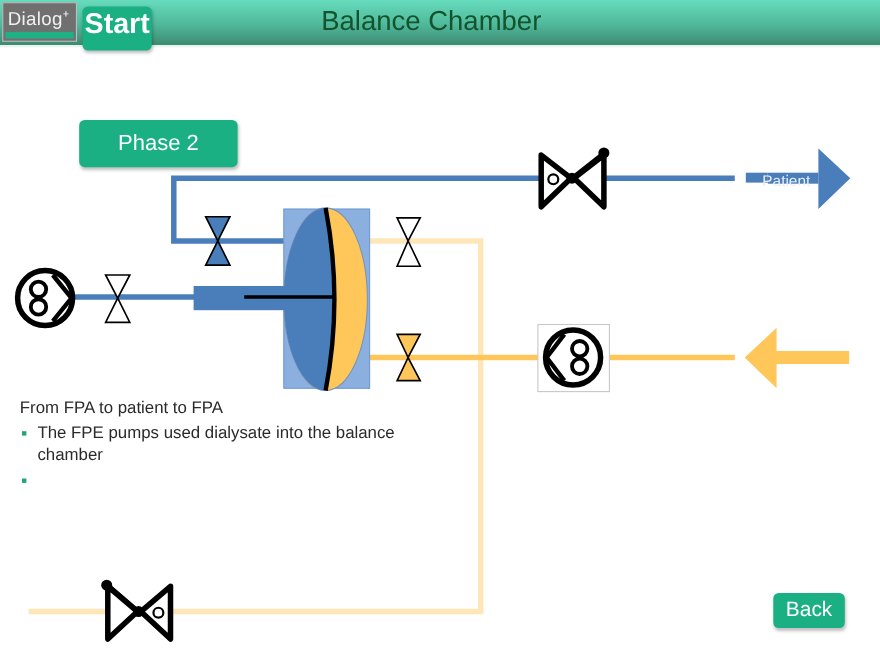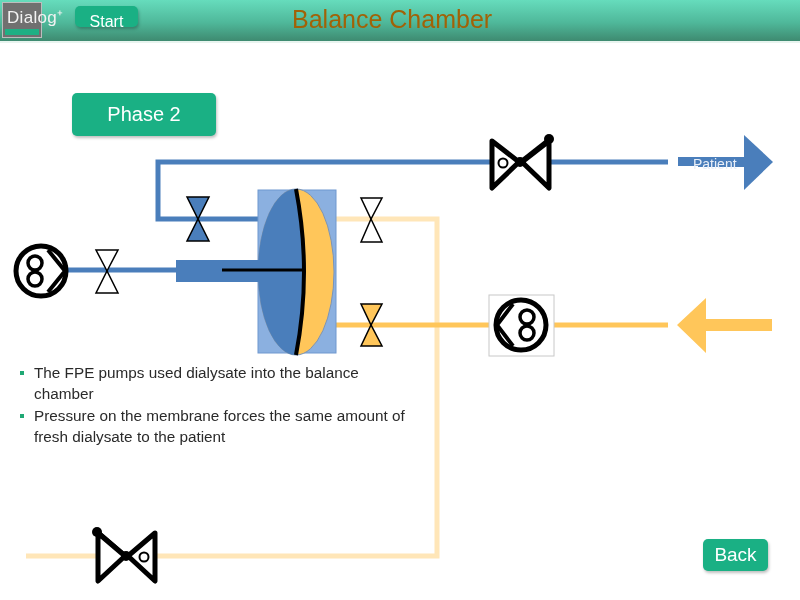--- a/index.html
+++ b/index.html
@@ -1,29 +1,29 @@
 <!DOCTYPE html>
 <html><head>
 <meta charset="utf-8">
 <style>
   html, body { margin:0; padding:0; }
   body { width:800px; height:600px; position:relative; overflow:hidden; background:#ffffff; font-family:"Liberation Sans", sans-serif; }
   .header { position:absolute; left:0; top:0; width:800px; height:41px; background:linear-gradient(to bottom,#66dcbc 0%,#4fb89a 55%,#3e8a70 100%); }
   .header-line { position:absolute; left:0; top:41px; width:800px; height:2px; background:#e8f4ef; }
-  .logo { position:absolute; left:2px; top:2px; width:40px; height:36px; background:#707070; border:1px solid #bdbdbd; box-sizing:border-box; }
+  .logo { position:absolute; left:2px; top:2px; width:68px; height:36px; background:#707070; border:1px solid #bdbdbd; box-sizing:border-box; }
   .logo-text { position:absolute; left:4px; top:2px; color:#f2f2f2; font-size:17px; letter-spacing:0.3px; }
   .logo-bar { position:absolute; left:2px; right:2px; bottom:2px; height:6px; background:#1fb084; }
   .btn { position:absolute; background:#1ab084; color:#ffffff; border-radius:5px; text-align:center; box-shadow:1px 2px 3px rgba(0,0,0,0.25); cursor:pointer; }
-  .start-btn { left:75px; top:6px; width:63px; height:21px; line-height:31px; font-size:16px; }
-  .title { position:absolute; left:292px; top:5px; color:#a16207; font-size:25px; }
+  .start-btn { left:75px; top:6px; width:63px; height:40px; line-height:31px; font-size:26px;font-weight:bold; }
+  .title { position:absolute; left:292px; top:5px; color:#14532d; font-size:25px; }
   .brand { position:absolute; left:656px; top:48px; }
   .brand-main { color:#1fa874; font-size:21px; font-weight:bold; letter-spacing:0.5px; }
   .brand-sep { color:#7ccfb0; font-weight:normal; }
   .brand-sub { color:#4db890; font-size:10.5px; letter-spacing:0.6px; margin-left:26px; margin-top:-2px; }
-  .phase-btn { left:72px; top:93px; width:144px; height:43px; line-height:43px; font-size:20px; }
+  .phase-btn { left:72px; top:109px; width:144px; height:43px; line-height:43px; font-size:20px; }
   .back-btn { left:703px; top:539px; width:65px; height:32px; line-height:32px; font-size:19px; }
   svg.diagram { position:absolute; left:0; top:0; }
   .patient-label { position:absolute; left:693px; top:156px; color:#e9eff8; font-size:14px; }
   .desc { position:absolute; left:18px; top:361px; width:400px; color:#2a2a2a; font-size:15.3px; line-height:20.5px; }
   .desc ul { margin:0; padding:0; list-style:none; }
   .desc li { position:relative; padding-left:16px; margin-top:2px; }
   .desc li .bullet { position:absolute; left:2px; top:8px; width:4px; height:4px; background:#1fa874; }
 </style>
 </head>
 <body>
@@ -124,19 +124,20 @@
     <line x1="98" y1="532" x2="126" y2="556" stroke="#000" stroke-width="4"></line>
     <circle cx="97" cy="532" r="5" fill="#000"></circle>
     <circle cx="126" cy="556" r="5" fill="#000"></circle>
     <circle cx="144" cy="557" r="4.5" fill="#fff" stroke="#000" stroke-width="2"></circle>
   </g>
 </svg>
 
 <div class="patient-label">Patient</div>
 
 <div class="desc">
+  <div>From FPA to patient to FPA</div>
   <ul>
     <li><span class="bullet"></span><span>The FPE pumps used dialysate into the balance chamber</span></li>
-    <li><span class="bullet"></span><span>Pressure on the membrane forces the same amount of fresh dialysate to the patient</span></li>
+    <li><span class="bullet"></span></li>
   </ul>
 </div>
 
 <div class="btn back-btn">Back</div>
 
 </body></html>

